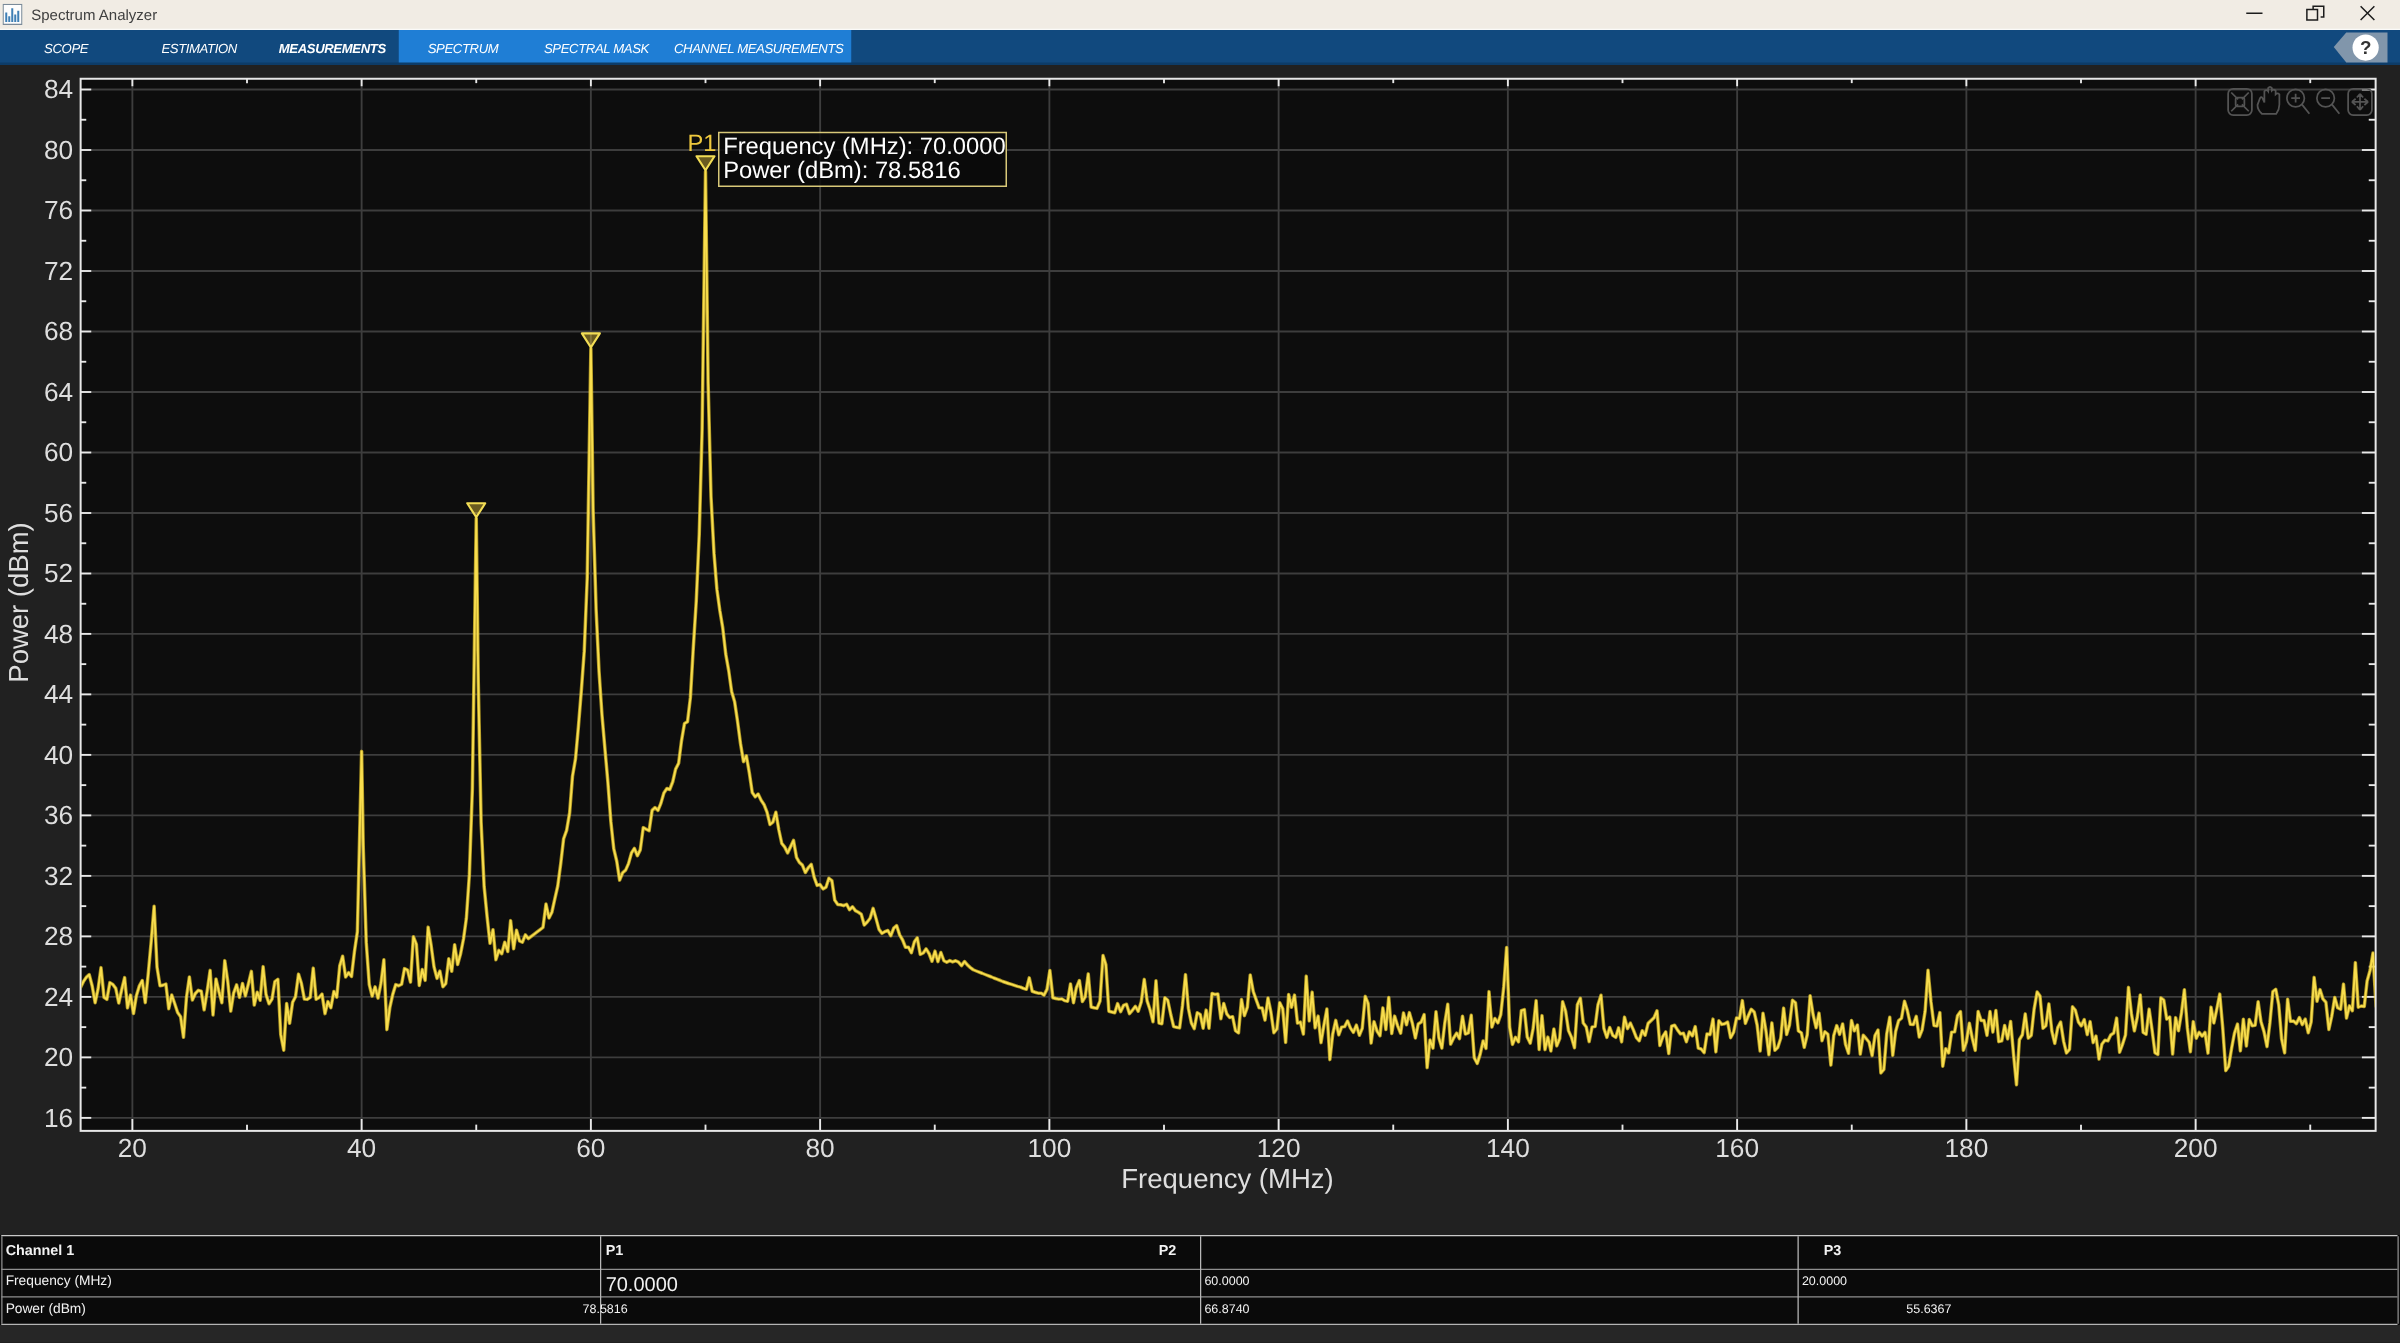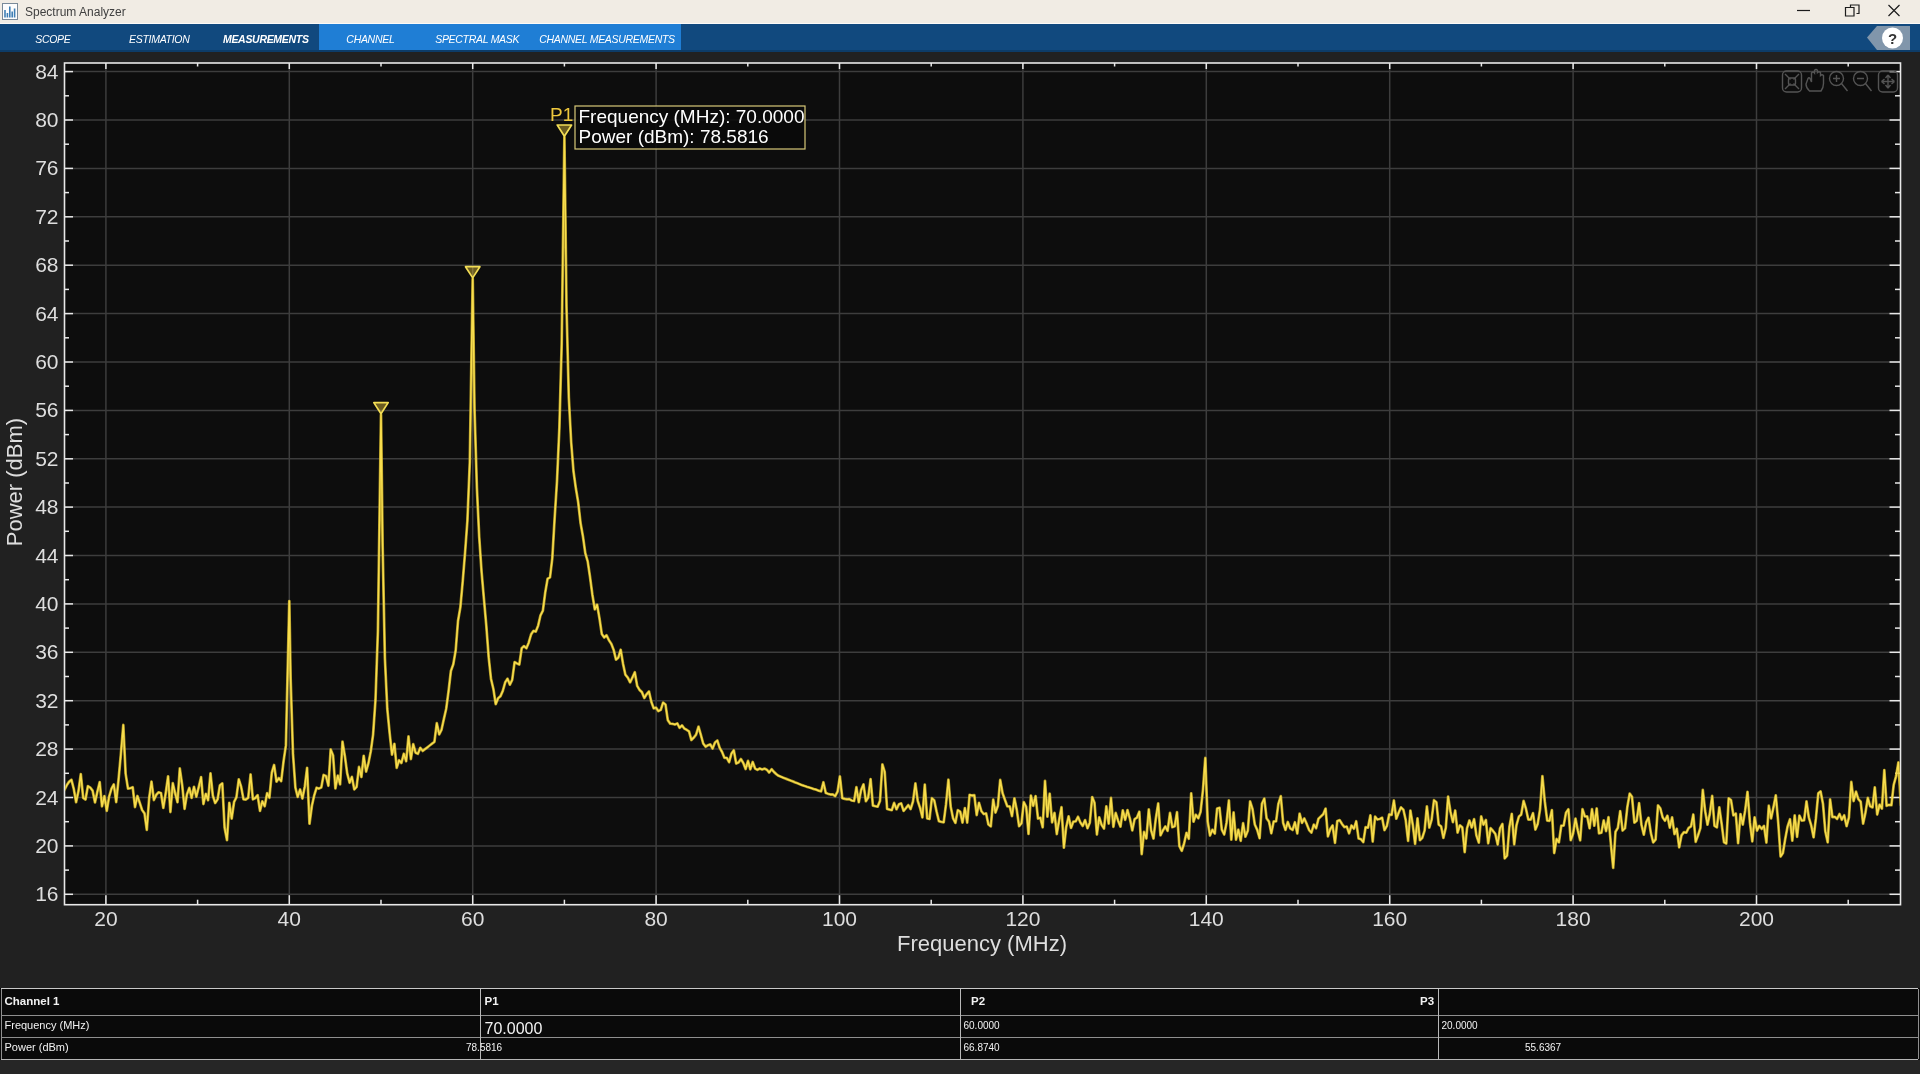--- a/index.html
+++ b/index.html
@@ -250,21 +250,21 @@
 </g>
     </svg>
 </div>
 
 <div id="toolstrip" class="abs">
 <div id="tsactive" class="abs"></div>
 <div class="abs" style="left:0;top:25.5px;width:1920px;height:2.5px;background:#0d3c68"></div>
 <span class="tab" style="left:52.9px">SCOPE</span>
 <span class="tab" style="left:159.3px">ESTIMATION</span>
 <span class="tab" style="left:265.8px;font-weight:bold">MEASUREMENTS</span>
-<span class="tab" style="left:370.4px">CHANNEL</span>
+<span class="tab" style="left:370.4px">SPECTRUM</span>
 <span class="tab" style="left:477.2px">SPECTRAL MASK</span>
 <span class="tab" style="left:607px">CHANNEL MEASUREMENTS</span>
 <svg class="abs" style="left:1865px;top:0" width="55" height="28" viewBox="0 0 55 28">
 <polygon points="2,13.5 12,2 45,2 45,26 12,26" fill="#8196ab"></polygon>
 <circle cx="27.5" cy="14" r="10.5" fill="#fff"></circle>
 <text x="27.5" y="19.5" text-anchor="middle" font-size="15px" font-weight="bold" fill="#333" font-family="Liberation Sans">?</text>
 </svg>
 </div>
 
 <div id="peaks" class="abs">
@@ -276,22 +276,22 @@
 <div class="hline" style="top:27px"></div>
 <div class="hline" style="top:49.5px"></div>
 <div class="abs" style="left:1px;top:71px;width:1917px;height:1.4px;background:#b5b5b5"></div>
 <div class="vline" style="left:0.5px;background:#8f8f8f"></div>
 <div class="vline" style="left:480.2px"></div>
 <div class="vline" style="left:959.5px"></div>
 <div class="vline" style="left:1437.5px"></div>
 <div class="vline" style="left:1917.5px;background:#8f8f8f"></div>
 <div class="cell hdr" style="left:4.5px;top:7px">Channel 1</div>
 <div class="cell hdr" style="left:484.5px;top:7px">P1</div>
-<div class="cell hdr" style="left:971px;top:7px">P2</div>
-<div class="cell hdr" style="left:1420px;top:7px">P3</div>
+<div class="cell hdr" style="left:927px;top:7px">P2</div>
+<div class="cell hdr" style="left:1459px;top:7px">P3</div>
 <div class="cell" style="left:4.5px;top:31.5px">Frequency (MHz)</div>
 <div class="cell" style="left:484.5px;top:32.5px;font-size:16px">70.0000</div>
 <div class="cell" style="left:963.5px;top:32.5px;font-size:10px">60.0000</div>
 <div class="cell" style="left:1441.5px;top:32.5px;font-size:10px">20.0000</div>
 <div class="cell" style="left:4.5px;top:53.5px">Power (dBm)</div>
 <div class="cell" style="left:466px;top:54.5px;font-size:10px">78.5816</div>
 <div class="cell" style="left:963.5px;top:54.5px;font-size:10px">66.8740</div>
 <div class="cell" style="left:1525px;top:54.5px;font-size:10px">55.6367</div>
 </div>
 <div id="botstrip" class="abs"></div>

